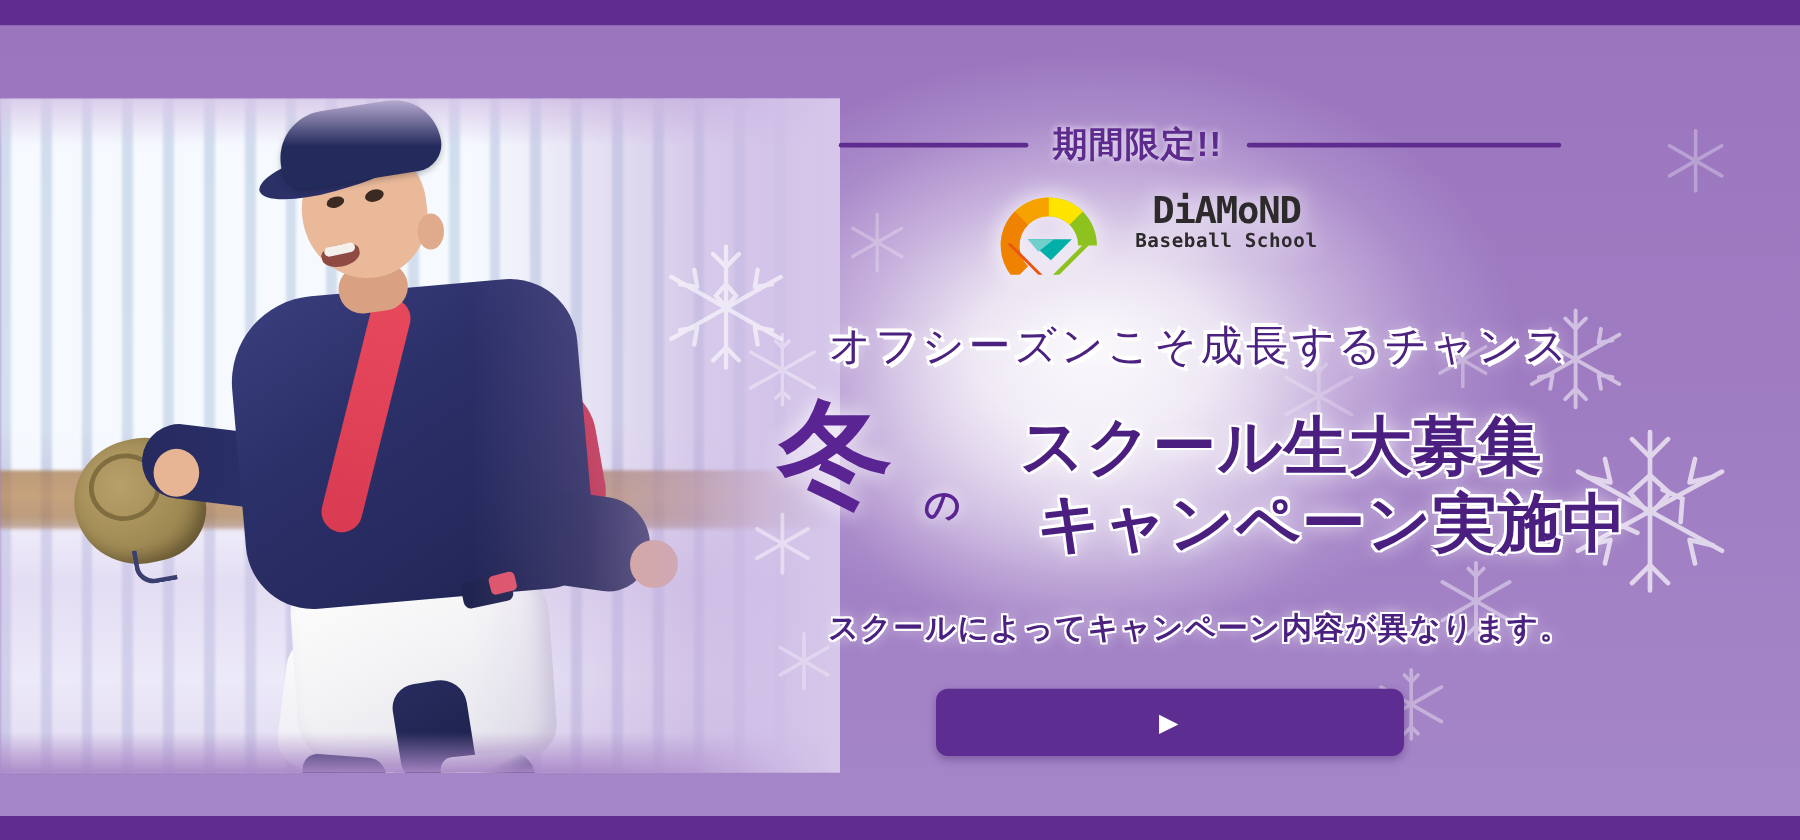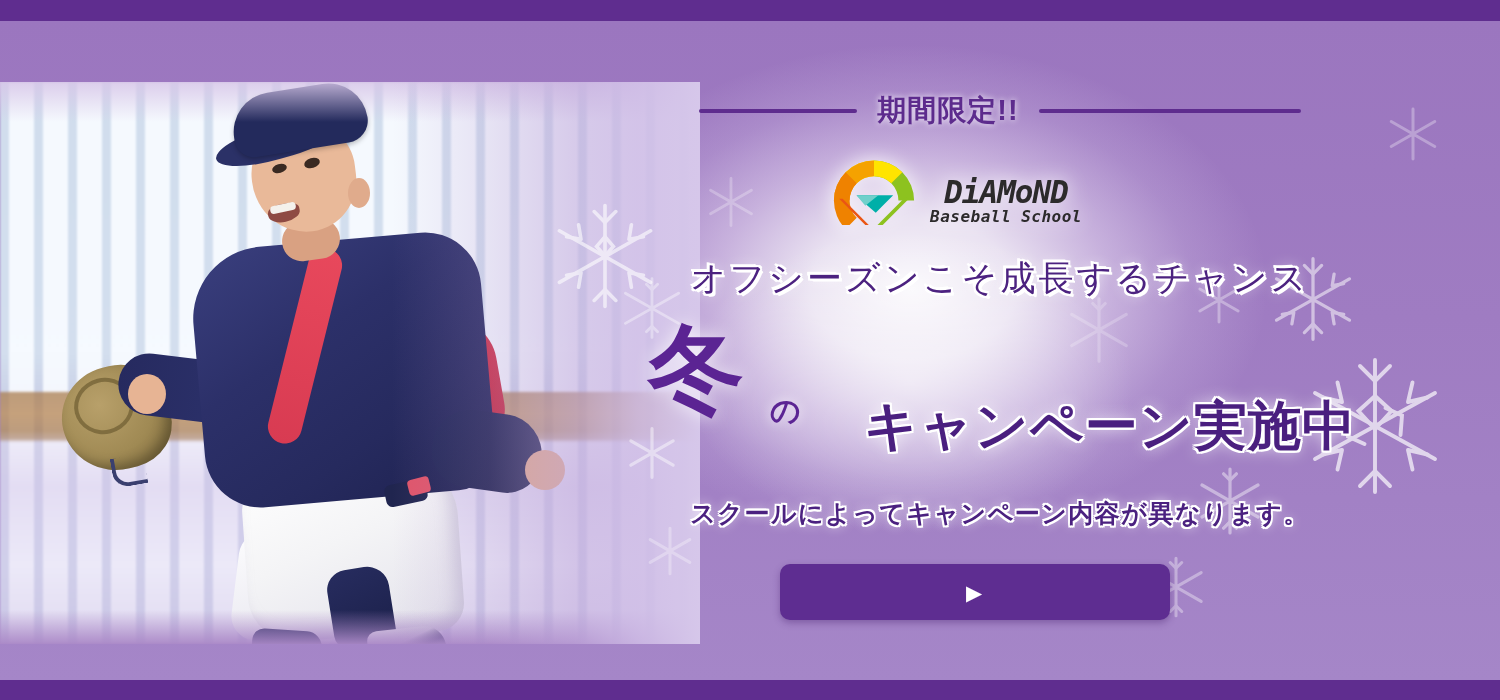--- a/index.html
+++ b/index.html
@@ -209,44 +209,43 @@
     border-radius:12px 16px 10px 10px;transform:rotate(4deg);
   }
 
   
   .flakes{position:absolute;left:0;top:0;width:1500px;height:659px;pointer-events:none;}
   .flake{position:absolute;opacity:.55;}
   .flake svg{display:block;}
 
   
   .copy{
-    position:absolute;left:620px;top:2px;width:760px;height:659px;
+    position:absolute;left:620px;top:12px;width:760px;height:659px;
     text-align:center;
   }
 
   
   .limited-row{
     position:absolute;left:40px;top:68px;width:680px;height:40px;
     display:flex;align-items:center;justify-content:center;gap:20px;
   }
   .rule{height:4px;background:#5e2c8e;border-radius:2px;}
   .rule.left{width:158px;}
   .rule.right{width:262px;}
   .limited-text{
     font-size:29px;font-weight:700;color:#5d2b8d;letter-spacing:1px;
     white-space:nowrap;
     text-shadow:0 0 6px rgba(255,255,255,.9);
   }
 
   
   .logo{
     position:absolute;left:210px;top:128px;width:330px;height:74px;
-    display:flex;align-items:flex-end;gap:12px;
+    display:flex;align-items:flex-start;gap:28px;
     filter:drop-shadow(0 0 10px rgba(255,255,255,.95));
-    font-style:italic;
   }
   .logo-mark{width:88px;height:68px;flex:0 0 auto;}
   .logo-words{display:flex;flex-direction:column;gap:1px;line-height:1;}
   .logo-main{
     font-family:"DejaVu Sans Mono","Liberation Mono",monospace;
     font-size:31px;font-weight:700;color:#2c2a2b;letter-spacing:-1px;
   }
   .logo-sub{
     font-family:"DejaVu Sans Mono","Liberation Mono",monospace;
     font-size:16px;font-weight:700;color:#2c2a2b;letter-spacing:.5px;
@@ -492,20 +491,21 @@
           <span class="logo-main">DiAMoND</span>
           <span class="logo-sub">Baseball School</span>
         </span>
       </div>
 
       <div class="sub-lead">オフシーズンこそ成長するチャンス</div>
 
       <div class="title-block">
         <span class="kanji-fuyu">冬</span>
         <span class="kanji-no">の</span>
+        <span class="title-l1">スクール生大募集</span>
         <span class="title-l2">キャンペーン実施中</span>
       </div>
 
       <div class="note">スクールによってキャンペーン内容が異なります。</div>
 
       <button class="cta">
         <span class="tri">▶</span>
       </button>
 
     </div>

